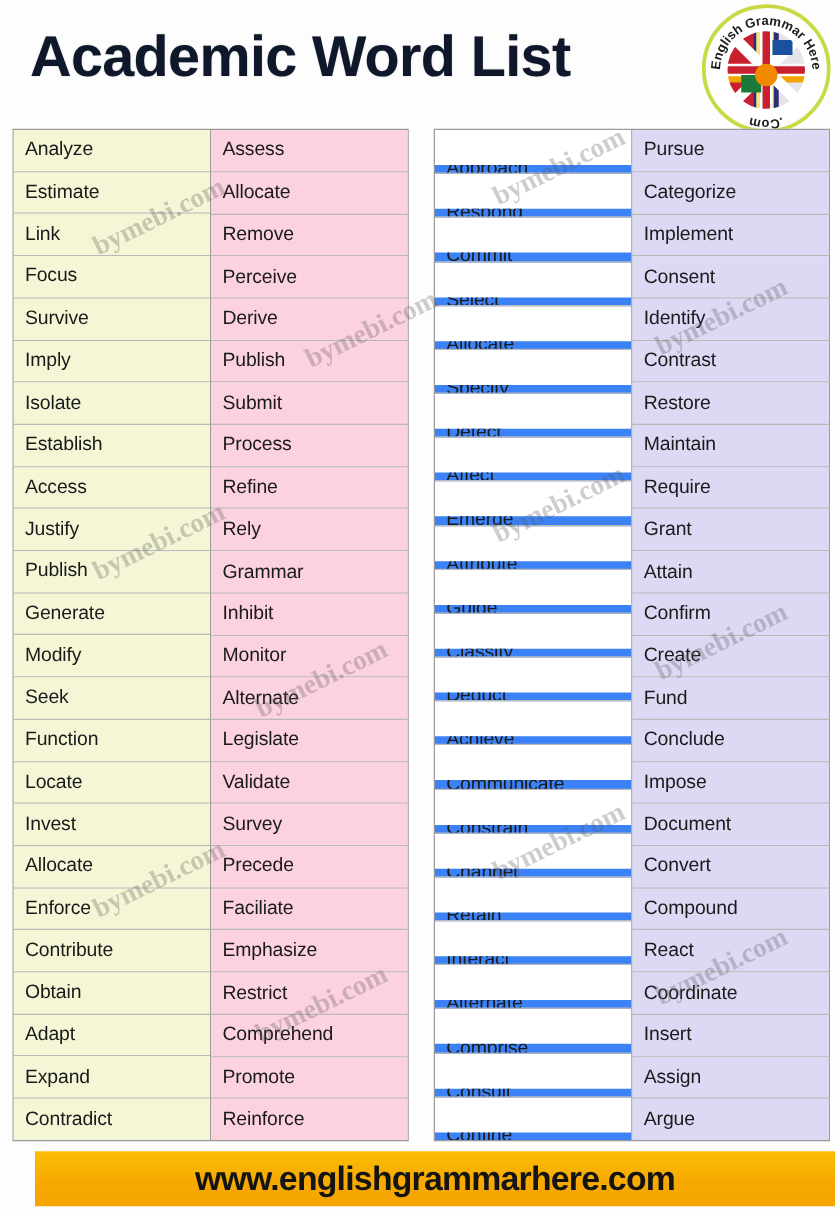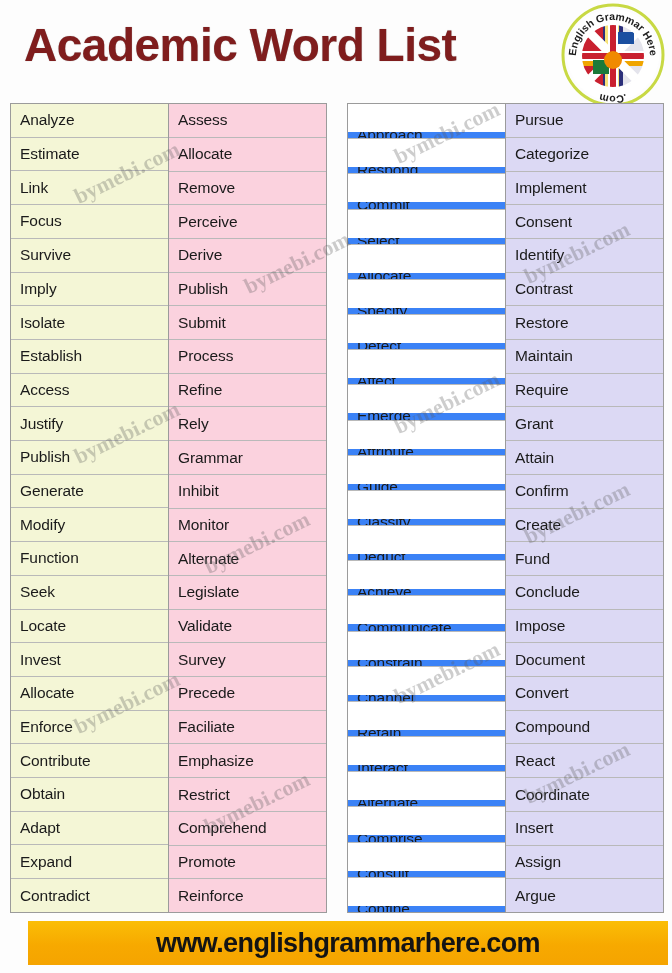--- a/index.html
+++ b/index.html
@@ -29,21 +29,21 @@
     padding: 0 10px;
     box-sizing: border-box;
   }
   .title {
     position: absolute;
     left: 24px;
     top: 18px;
     font-size: 46px;
     font-weight: bold;
     letter-spacing: -0.5px;
-    color: #7f1d1d;
+    color: #0f172a;
     font-family: "Liberation Sans", sans-serif;
     white-space: nowrap;
     text-shadow: 0 0 1px rgba(0,0,0,0.35);
   }
 
   
   .logo {
     position: absolute;
     right: 6px;
     top: 2px;
@@ -190,22 +190,22 @@
           <div class="cell">Focus</div>
           <div class="cell">Survive</div>
           <div class="cell">Imply</div>
           <div class="cell">Isolate</div>
           <div class="cell">Establish</div>
           <div class="cell">Access</div>
           <div class="cell">Justify</div>
           <div class="cell">Publish</div>
           <div class="cell">Generate</div>
           <div class="cell">Modify</div>
+          <div class="cell">Seek</div>
           <div class="cell">Function</div>
-          <div class="cell">Seek</div>
           <div class="cell">Locate</div>
           <div class="cell">Invest</div>
           <div class="cell">Allocate</div>
           <div class="cell">Enforce</div>
           <div class="cell">Contribute</div>
           <div class="cell">Obtain</div>
           <div class="cell">Adapt</div>
           <div class="cell">Expand</div>
           <div class="cell">Contradict</div>
         </div>

